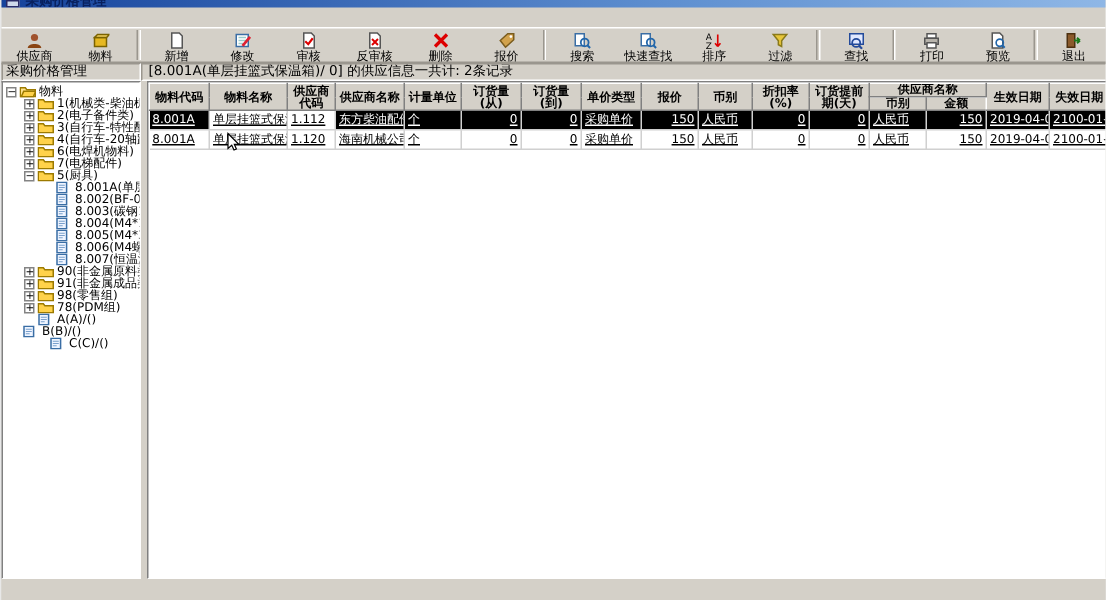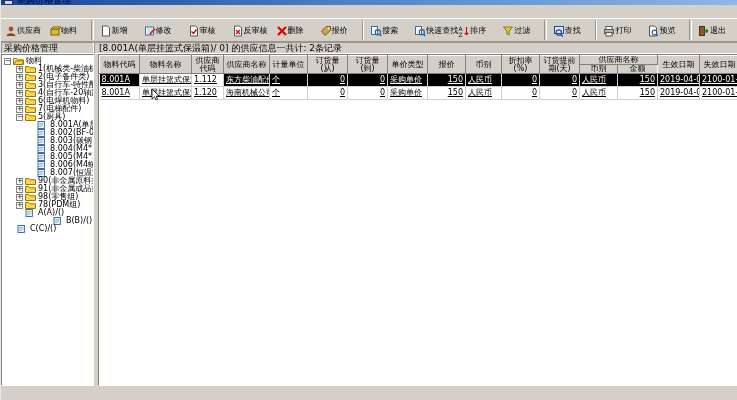--- a/index.html
+++ b/index.html
@@ -14,21 +14,21 @@
   .titlebar .ticon{position:absolute;left:3px;top:0px;width:9px;height:5px;background:#cfd8ea;border:1px solid #2a2a66;box-sizing:border-box;}
 
   
   .menubar{position:absolute;left:0;top:5px;width:737px;height:13px;background:#d9e8ea;border-bottom:1px solid #b9c6c8;box-sizing:border-box;display:flex;align-items:center;}
   .menu-item{padding:0 8px;font-size:9px;line-height:12px;white-space:nowrap;cursor:default;}
 
   
   .toolbar{position:absolute;left:0;top:18px;width:737px;height:24px;background:#d4d0c8;
            border-top:1px solid #ffffff;border-bottom:1px solid #9a968e;box-sizing:border-box;
            display:flex;align-items:stretch;}
-  .tb-btn{display:flex;align-items:center;justify-content:flex-start;
+  .tb-btn{display:flex;flex-direction:column;align-items:center;justify-content:flex-start;
           min-width:36px;padding:1px 3px 0 3px;background:transparent;border:1px solid transparent;}
   .tb-btn .icn{height:12px;display:flex;align-items:center;justify-content:center;}
   .tb-btn .lbl{font-size:8px;line-height:9px;white-space:nowrap;}
   .tb-sep{width:2px;margin:1px 2px;border-left:1px solid #9a968e;border-right:1px solid #ffffff;}
 
   
   .captionrow{position:absolute;left:0;top:42px;width:737px;height:12px;display:flex;}
   .cap-left{width:93px;box-sizing:border-box;background:#d4d0c8;border:1px solid;border-color:#9a968e #fff #fff #9a968e;
             font-size:9px;line-height:10px;padding-left:2px;white-space:nowrap;overflow:hidden;}
   .cap-right{flex:1;box-sizing:border-box;background:#d4d0c8;border:1px solid;border-color:#9a968e #fff #fff #9a968e;
@@ -45,21 +45,21 @@
   .tree-row{display:flex;align-items:center;height:8px;line-height:8px;font-size:8px;white-space:nowrap;cursor:default;}
   .tree-toggle{width:7px;height:7px;box-sizing:border-box;border:1px solid #848484;background:#fff;
                font-size:7px;line-height:5px;text-align:center;margin-right:2px;flex:none;color:#000;}
   .tree-spacer{width:9px;flex:none;}
   .tree-ico{width:12px;height:8px;flex:none;margin-right:1px;display:flex;align-items:center;}
   .tree-label{white-space:nowrap;}
 
   
   table.grid{border-collapse:collapse;table-layout:fixed;width:640px;font-size:8px;}
   table.grid th{background:#d4d0c8;border:1px solid;border-color:#fff #808080 #808080 #fff;
-                font-weight:normal;font-size:8px;line-height:8px;padding:0 1px;text-align:center;overflow:hidden;}
+                font-weight:bold;font-size:8px;line-height:8px;padding:0 1px;text-align:center;overflow:hidden;}
   table.grid td{border-right:1px solid #d0d0d0;border-bottom:1px solid #d0d0d0;
                 padding:0 2px;height:12px;line-height:12px;white-space:nowrap;overflow:hidden;text-decoration:underline;}
   tr.sel td{background:#000;color:#fff;}
   tr.sel td.focus{background:#fff;color:#000;}
   td.num{text-align:right;}
 
   
   .bottomstrip{position:absolute;left:0;top:386px;width:737px;height:14px;background:#d4d0c8;}
 
   
@@ -421,31 +421,31 @@
         <div class="tree-row" style="padding-left: 14px;">
           <span class="tree-spacer"></span>
           <span class="tree-ico">
             <svg width="9" height="8">
               <rect x="1" y="0.5" width="6.4" height="7" fill="#eef4ff" stroke="#3a6ea5"></rect>
               <path d="M2.2 2.5h4M2.2 4h4M2.2 5.5h2.6" stroke="#7aa0cc" stroke-width="0.7"></path>
             </svg>
           </span>
           <span class="tree-label">A(A)/()</span>
         </div>
-        <div class="tree-row" style="padding-left: 4px; margin-left: 38px;">
+        <div class="tree-row" style="padding-left: 4px;">
           <span class="tree-spacer"></span>
           <span class="tree-ico">
             <svg width="9" height="8">
               <rect x="1" y="0.5" width="6.4" height="7" fill="#eef4ff" stroke="#3a6ea5"></rect>
               <path d="M2.2 2.5h4M2.2 4h4M2.2 5.5h2.6" stroke="#7aa0cc" stroke-width="0.7"></path>
             </svg>
           </span>
           <span class="tree-label">B(B)/()</span>
         </div>
-        <div class="tree-row" style="padding-left: 6px;">
+        <div class="tree-row" style="padding-left: 22px;">
           <span class="tree-spacer"></span>
           <span class="tree-ico">
             <svg width="9" height="8">
               <rect x="1" y="0.5" width="6.4" height="7" fill="#eef4ff" stroke="#3a6ea5"></rect>
               <path d="M2.2 2.5h4M2.2 4h4M2.2 5.5h2.6" stroke="#7aa0cc" stroke-width="0.7"></path>
             </svg>
           </span>
           <span class="tree-label">C(C)/()</span>
         </div>
       </div>

